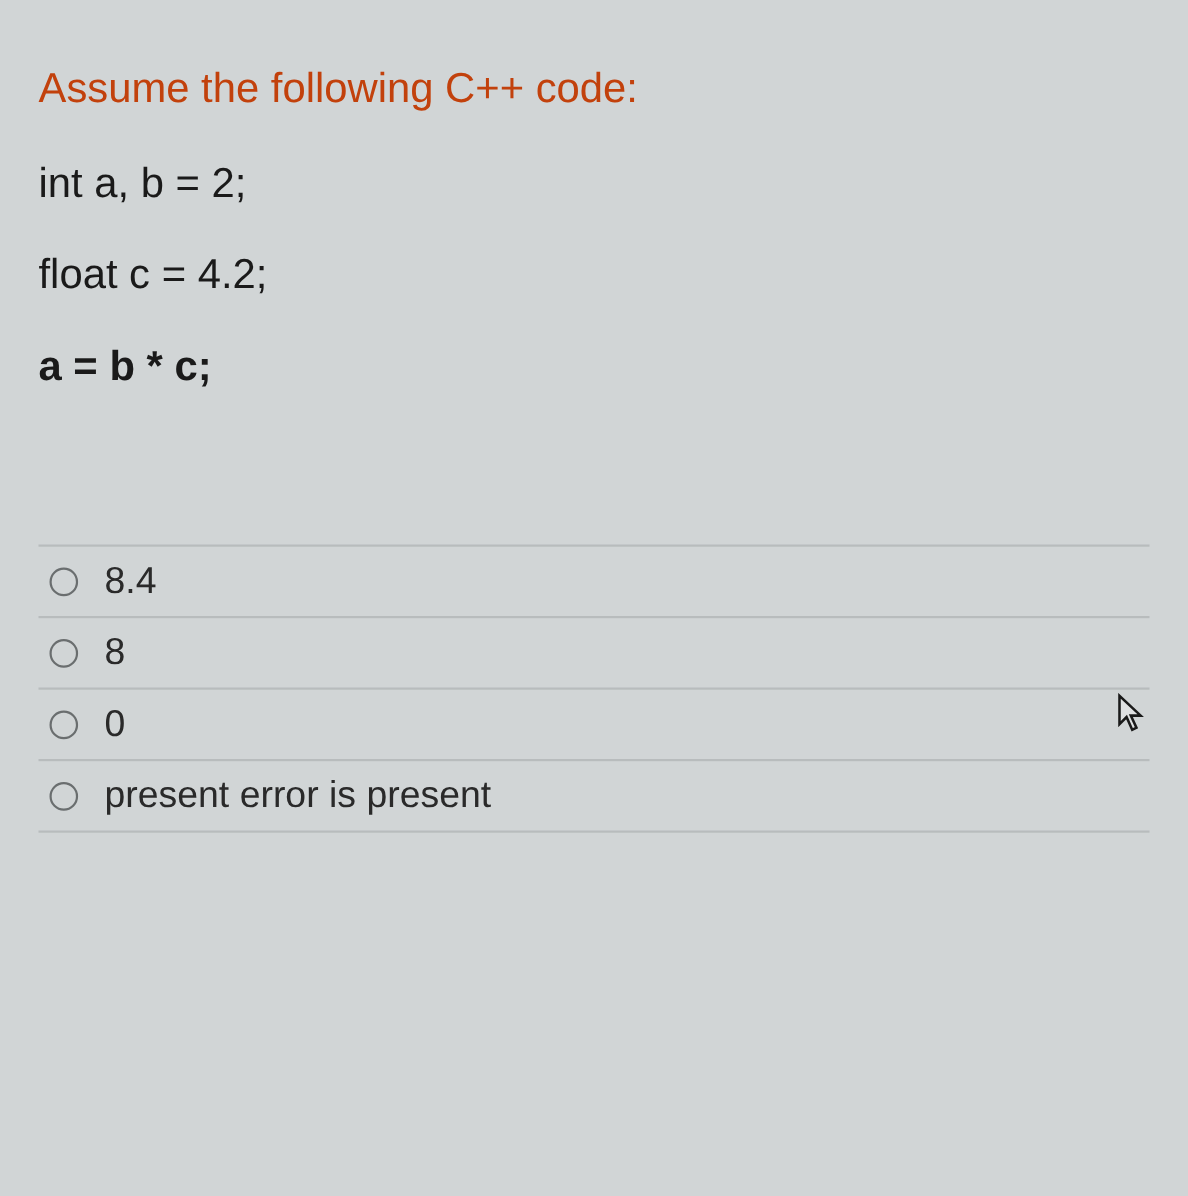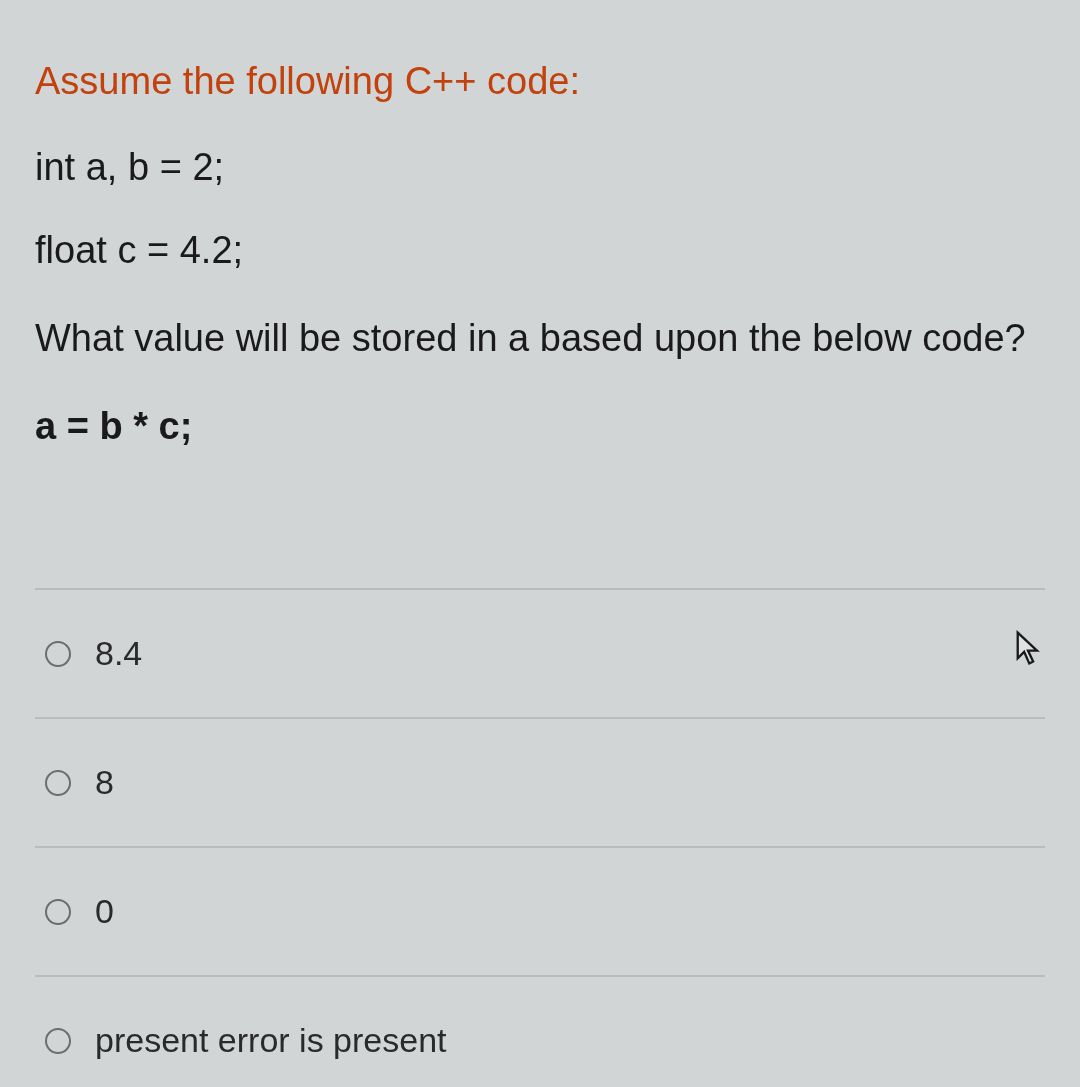--- a/index.html
+++ b/index.html
@@ -39,21 +39,21 @@
       color: #1a1a1a;
       margin-bottom: 140px;
       font-weight: 700;
     }
     .options {
       border-top: 2px solid #b8bcbd;
     }
     .option {
       display: flex;
       align-items: center;
-      padding: 44px 10px;
+      padding: 12px 10px;
       border-bottom: 2px solid #b8bcbd;
       cursor: pointer;
     }
     .radio {
       width: 26px;
       height: 26px;
       border: 2.5px solid #6a6e6f;
       border-radius: 50%;
       margin-right: 24px;
       flex-shrink: 0;
@@ -76,21 +76,20 @@
       height: 100%;
     }
   </style>
 </head>
 <body>
 
 <div class="container">
   <div class="question-text">Assume the following C++ code:</div>
   <div class="code-line">int a, b = 2;</div>
   <div class="code-line">float c = 4.2;</div>
-  <div class="question-text-2">What value will be stored in a based upon the below code?</div>
   <div class="expression">a = b * c;</div>
 
   <div class="options">
     <div class="option">
       <div class="radio"></div>
       <div class="option-label">8.4</div>
     </div>
     <div class="option">
       <div class="radio"></div>
       <div class="option-label">8</div>

